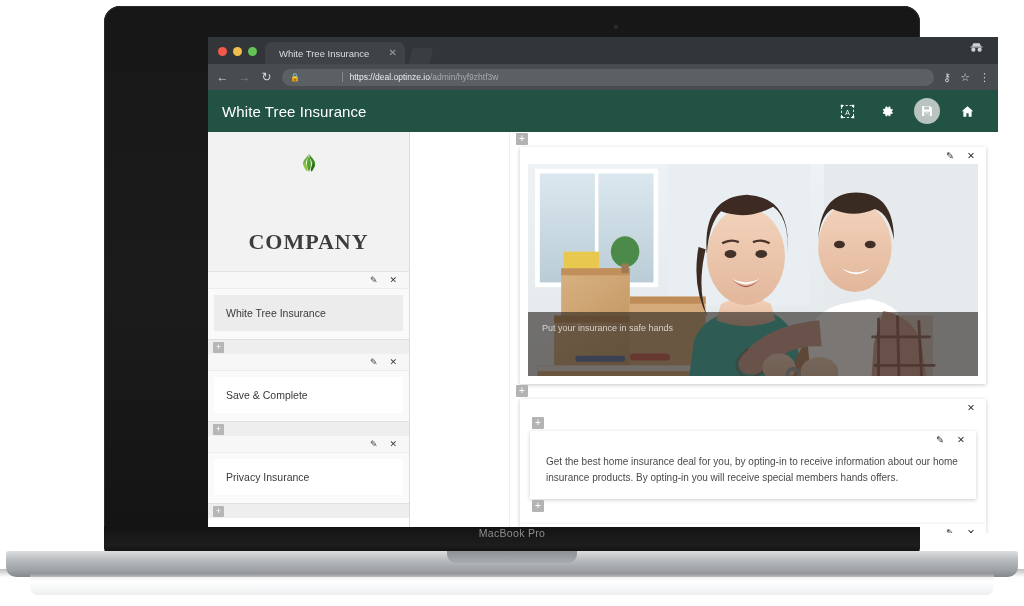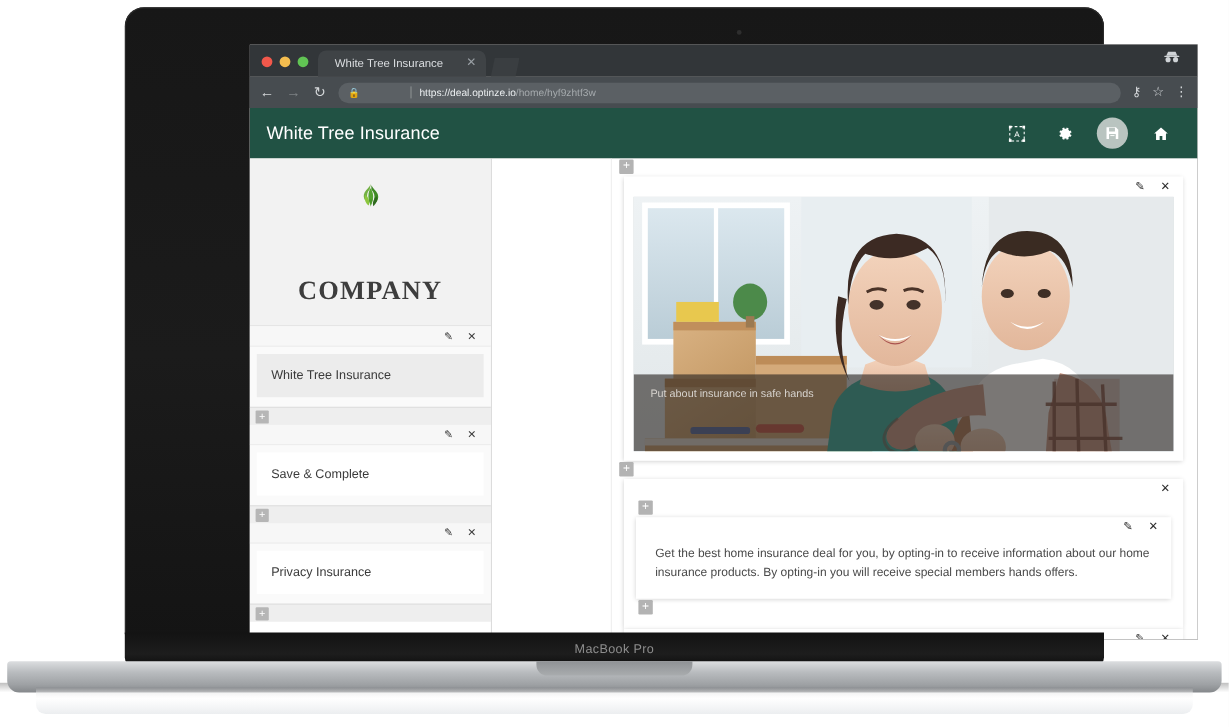--- a/index.html
+++ b/index.html
@@ -44,21 +44,21 @@
     background: #2b2b2b;
     overflow: hidden;
   }
 
   #laptop-chin {
     position: absolute;
     left: 104px; top: 527px;
     width: 816px; height: 28px;
     background: linear-gradient(180deg,#131313 0%,#1d1d1d 65%,#0d0d0d 100%);
     border-radius: 0 0 7px 7px;
-    display: flex; align-items: center; justify-content: center;
+    display: flex; align-items: flex-start; justify-content: center;
   }
   #laptop-model-label {
     color: #8d8d8d;
     font-size: 10.5px;
     letter-spacing: .3px;
   }
 
   #laptop-base {
     position: absolute;
     left: 6px; top: 551px;
@@ -422,21 +422,21 @@
 
         <div id="browser-toolbar">
           <span class="nav-btn" id="nav-back">←</span>
           <span class="nav-btn" id="nav-forward">→</span>
           <span class="nav-btn" id="nav-reload">↻</span>
 
           <div id="omnibox">
             <span id="lock-icon">🔒</span>
             <span id="secure-label">Secure</span>
             <span id="omnibox-divider"></span>
-            <span id="url-text"><span>https://deal.optinze.io</span><span class="url-path">/home/hyf9zhtf3w</span></span>
+            <span id="url-text"><span>https://deal.optinze.io</span><span class="url-path">/admin/hyf9zhtf3w</span></span>
           </div>
 
           <span class="toolbar-icon">⚷</span>
           <span class="toolbar-icon">☆</span>
           <span class="toolbar-icon">⋮</span>
         </div>
 
         <div id="app-viewport">
 
           <div id="app-header">
@@ -628,21 +628,21 @@
                       <path d="M246 132 q-40 4 -60 24 q-14 12 -4 20 q10 6 22 -6 q18 -18 44 -16 z" fill="#cf9f8c"></path>
                       <path d="M186 156 q-16 12 -6 22 q10 6 22 -6" fill="none" stroke="#8a5448" stroke-width="2" opacity=".5"></path>
 
                       <ellipse cx="212" cy="172" rx="14" ry="12" fill="url(#skin)"></ellipse>
                       <ellipse cx="246" cy="176" rx="16" ry="13" fill="url(#skin)"></ellipse>
                       <path d="M222 178 l16 6 l-2 14 l-6 2 l-4 -10 z" fill="#9aa3a8"></path>
                       <circle cx="224" cy="178" r="5" fill="none" stroke="#9aa3a8" stroke-width="3"></circle>
                     </svg>
 
                     <div id="hero-caption">
-                      <div id="hero-subtitle">Put about insurance in safe hands</div>
+                      <div id="hero-subtitle">Put your insurance in safe hands</div>
                     </div>
                   </div>
                 </div>
 
                 <div class="canvas-add-strip">
                   <div class="canvas-add-btn">+</div>
                 </div>
 
                 <div class="canvas-block" id="text-outer-block">
                   <div class="canvas-block-toolbar">

